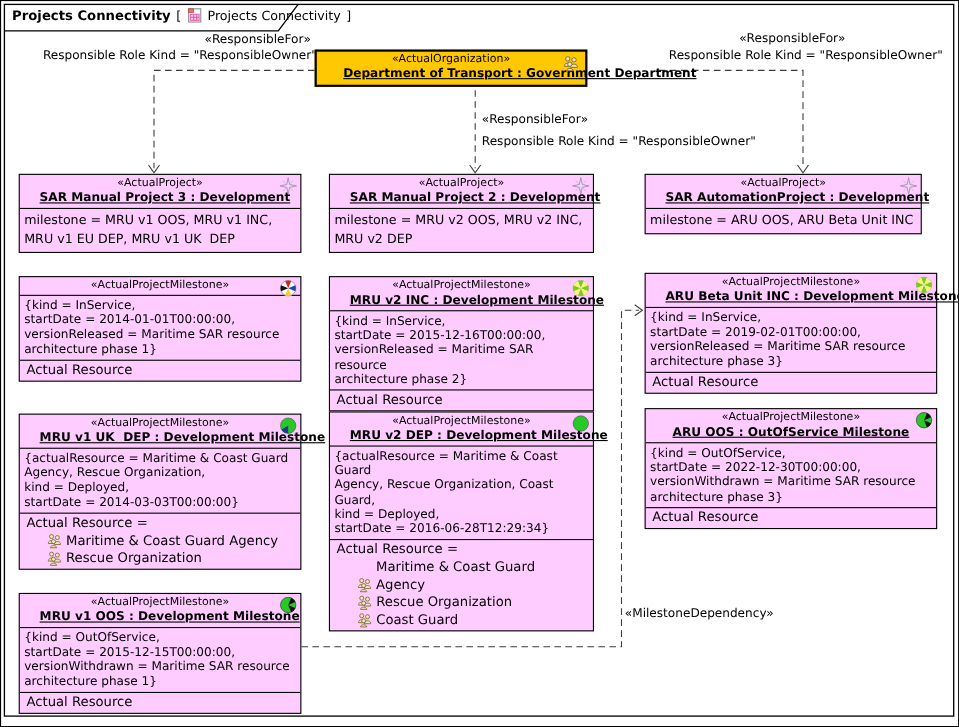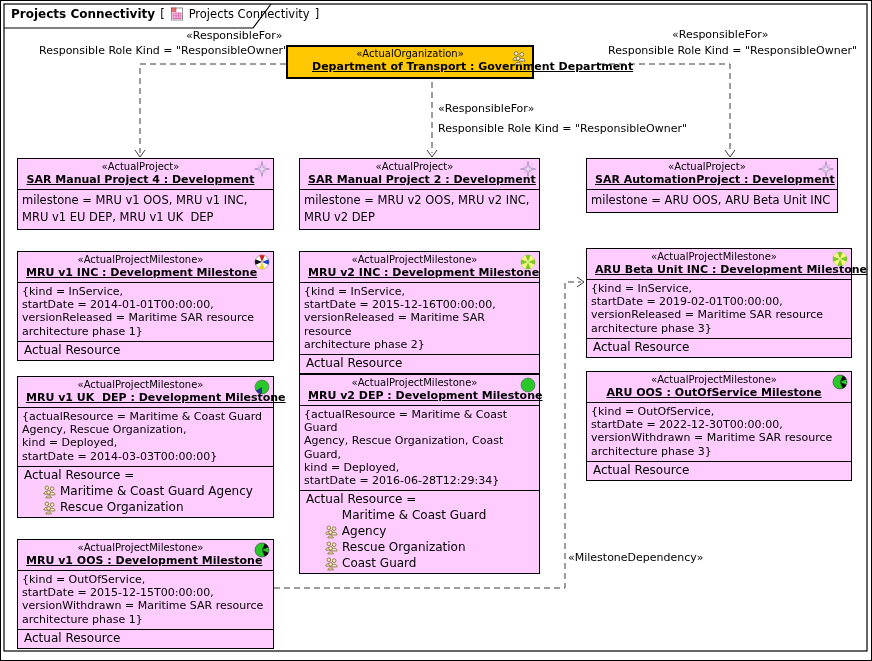--- a/index.html
+++ b/index.html
@@ -12,21 +12,21 @@
   .tabtitle {
     position:absolute; left:10px; top:6px; height:18px;
     display:flex; gap:5px; font-size:11.5px; white-space:pre;
   }
   .tabtitle .bold { font-weight:bold; font-size:12px; }
   .box {
     position:absolute; box-sizing:border-box;
     background:#FFCCFF; border:1px solid #000;
   }
   .org { background:#FFC800; border:2px solid #000; padding-bottom:3px; }
-  .hdr { position:relative; text-align:center; padding:2px 18px 2px 8px; }
+  .hdr { position:relative; text-align:center; padding:2px 18px 2px 18px; }
   .org .hdr { padding:1px 24px 0 24px; }
   .stereo { font-size:10px; line-height:12px; }
   .title  { font-size:11px; font-weight:bold; text-decoration:underline;
             line-height:14px; white-space:pre; }
   .props  { border-top:1px solid #000; font-size:11px; line-height:13.2px;
             padding:2px 4px 3px 4px; white-space:pre-wrap; }
   .pbody  { border-top:1px solid #000; font-size:11.5px; line-height:17px;
             padding:2px 4px 3px 4px; white-space:pre-wrap; }
   .ftr    { border-top:1px solid #000; font-size:12px; line-height:15px;
             padding:1px 6px 2px 6px; }
@@ -94,21 +94,21 @@
             <circle cx="7.5" cy="8.4" r="2.1"></circle>
             <path d="M4.2 14.8 C4.6 11.8 10.4 11.8 10.8 14.8 L4.2 14.8 Z"></path>
           </g>
         </svg>
     </div>
   </div>
 
   <div class="box" style="left:16px; top:157px; width:257px;">
     <div class="hdr">
       <div class="stereo">«ActualProject»</div>
-      <div class="title">SAR Manual Project 4 : Development</div>
+      <div class="title">SAR Manual Project 3 : Development</div>
       <svg class="cicon" viewBox="0 0 16 16">
           <path d="M8 0.5 L9.3 6.7 L15.5 8 L9.3 9.3 L8 15.5 L6.7 9.3 L0.5 8 L6.7 6.7 Z" fill="#EADCF2" stroke="#A888BC" stroke-width="0.8" stroke-linejoin="round"></path>
           <path d="M3.2 3.2 L5.8 5.8 M12.8 3.2 L10.2 5.8 M3.2 12.8 L5.8 10.2 M12.8 12.8 L10.2 10.2" stroke="#C8B0D8" stroke-width="0.8"></path>
         </svg>
     </div>
     <div class="pbody">milestone = MRU v1 OOS, MRU v1 INC,
 MRU v1 EU DEP, MRU v1 UK  DEP</div>
   </div>
 
   <div class="box" style="left:298px; top:157px; width:241px;">
@@ -132,21 +132,20 @@
           <path d="M8 0.5 L9.3 6.7 L15.5 8 L9.3 9.3 L8 15.5 L6.7 9.3 L0.5 8 L6.7 6.7 Z" fill="#EADCF2" stroke="#A888BC" stroke-width="0.8" stroke-linejoin="round"></path>
           <path d="M3.2 3.2 L5.8 5.8 M12.8 3.2 L10.2 5.8 M3.2 12.8 L5.8 10.2 M12.8 12.8 L10.2 10.2" stroke="#C8B0D8" stroke-width="0.8"></path>
         </svg>
     </div>
     <div class="pbody">milestone = ARU OOS, ARU Beta Unit INC</div>
   </div>
 
   <div class="box" style="left:16px; top:250px; width:257px;">
     <div class="hdr">
       <div class="stereo">«ActualProjectMilestone»</div>
-      <div class="title">MRU v1 INC : Development Milestone</div>
       <svg class="cicon" viewBox="0 0 16 16">
           <circle cx="8" cy="8" r="7" fill="#fff" stroke="#999" stroke-width="0.8"></circle>
           <path d="M8 8 L5.3 1.5 A7 7 0 0 1 10.7 1.5 Z" fill="#d02020"></path>
           <path d="M8 8 L14.5 5.3 A7 7 0 0 1 14.5 10.7 Z" fill="#2040c0"></path>
           <path d="M8 8 L10.7 14.5 A7 7 0 0 1 5.3 14.5 Z" fill="#f0d020"></path>
           <path d="M8 8 L1.5 10.7 A7 7 0 0 1 1.5 5.3 Z" fill="#101010"></path>
         </svg>
     </div>
     <div class="props">{kind = InService,
 startDate = 2014-01-01T00:00:00,

